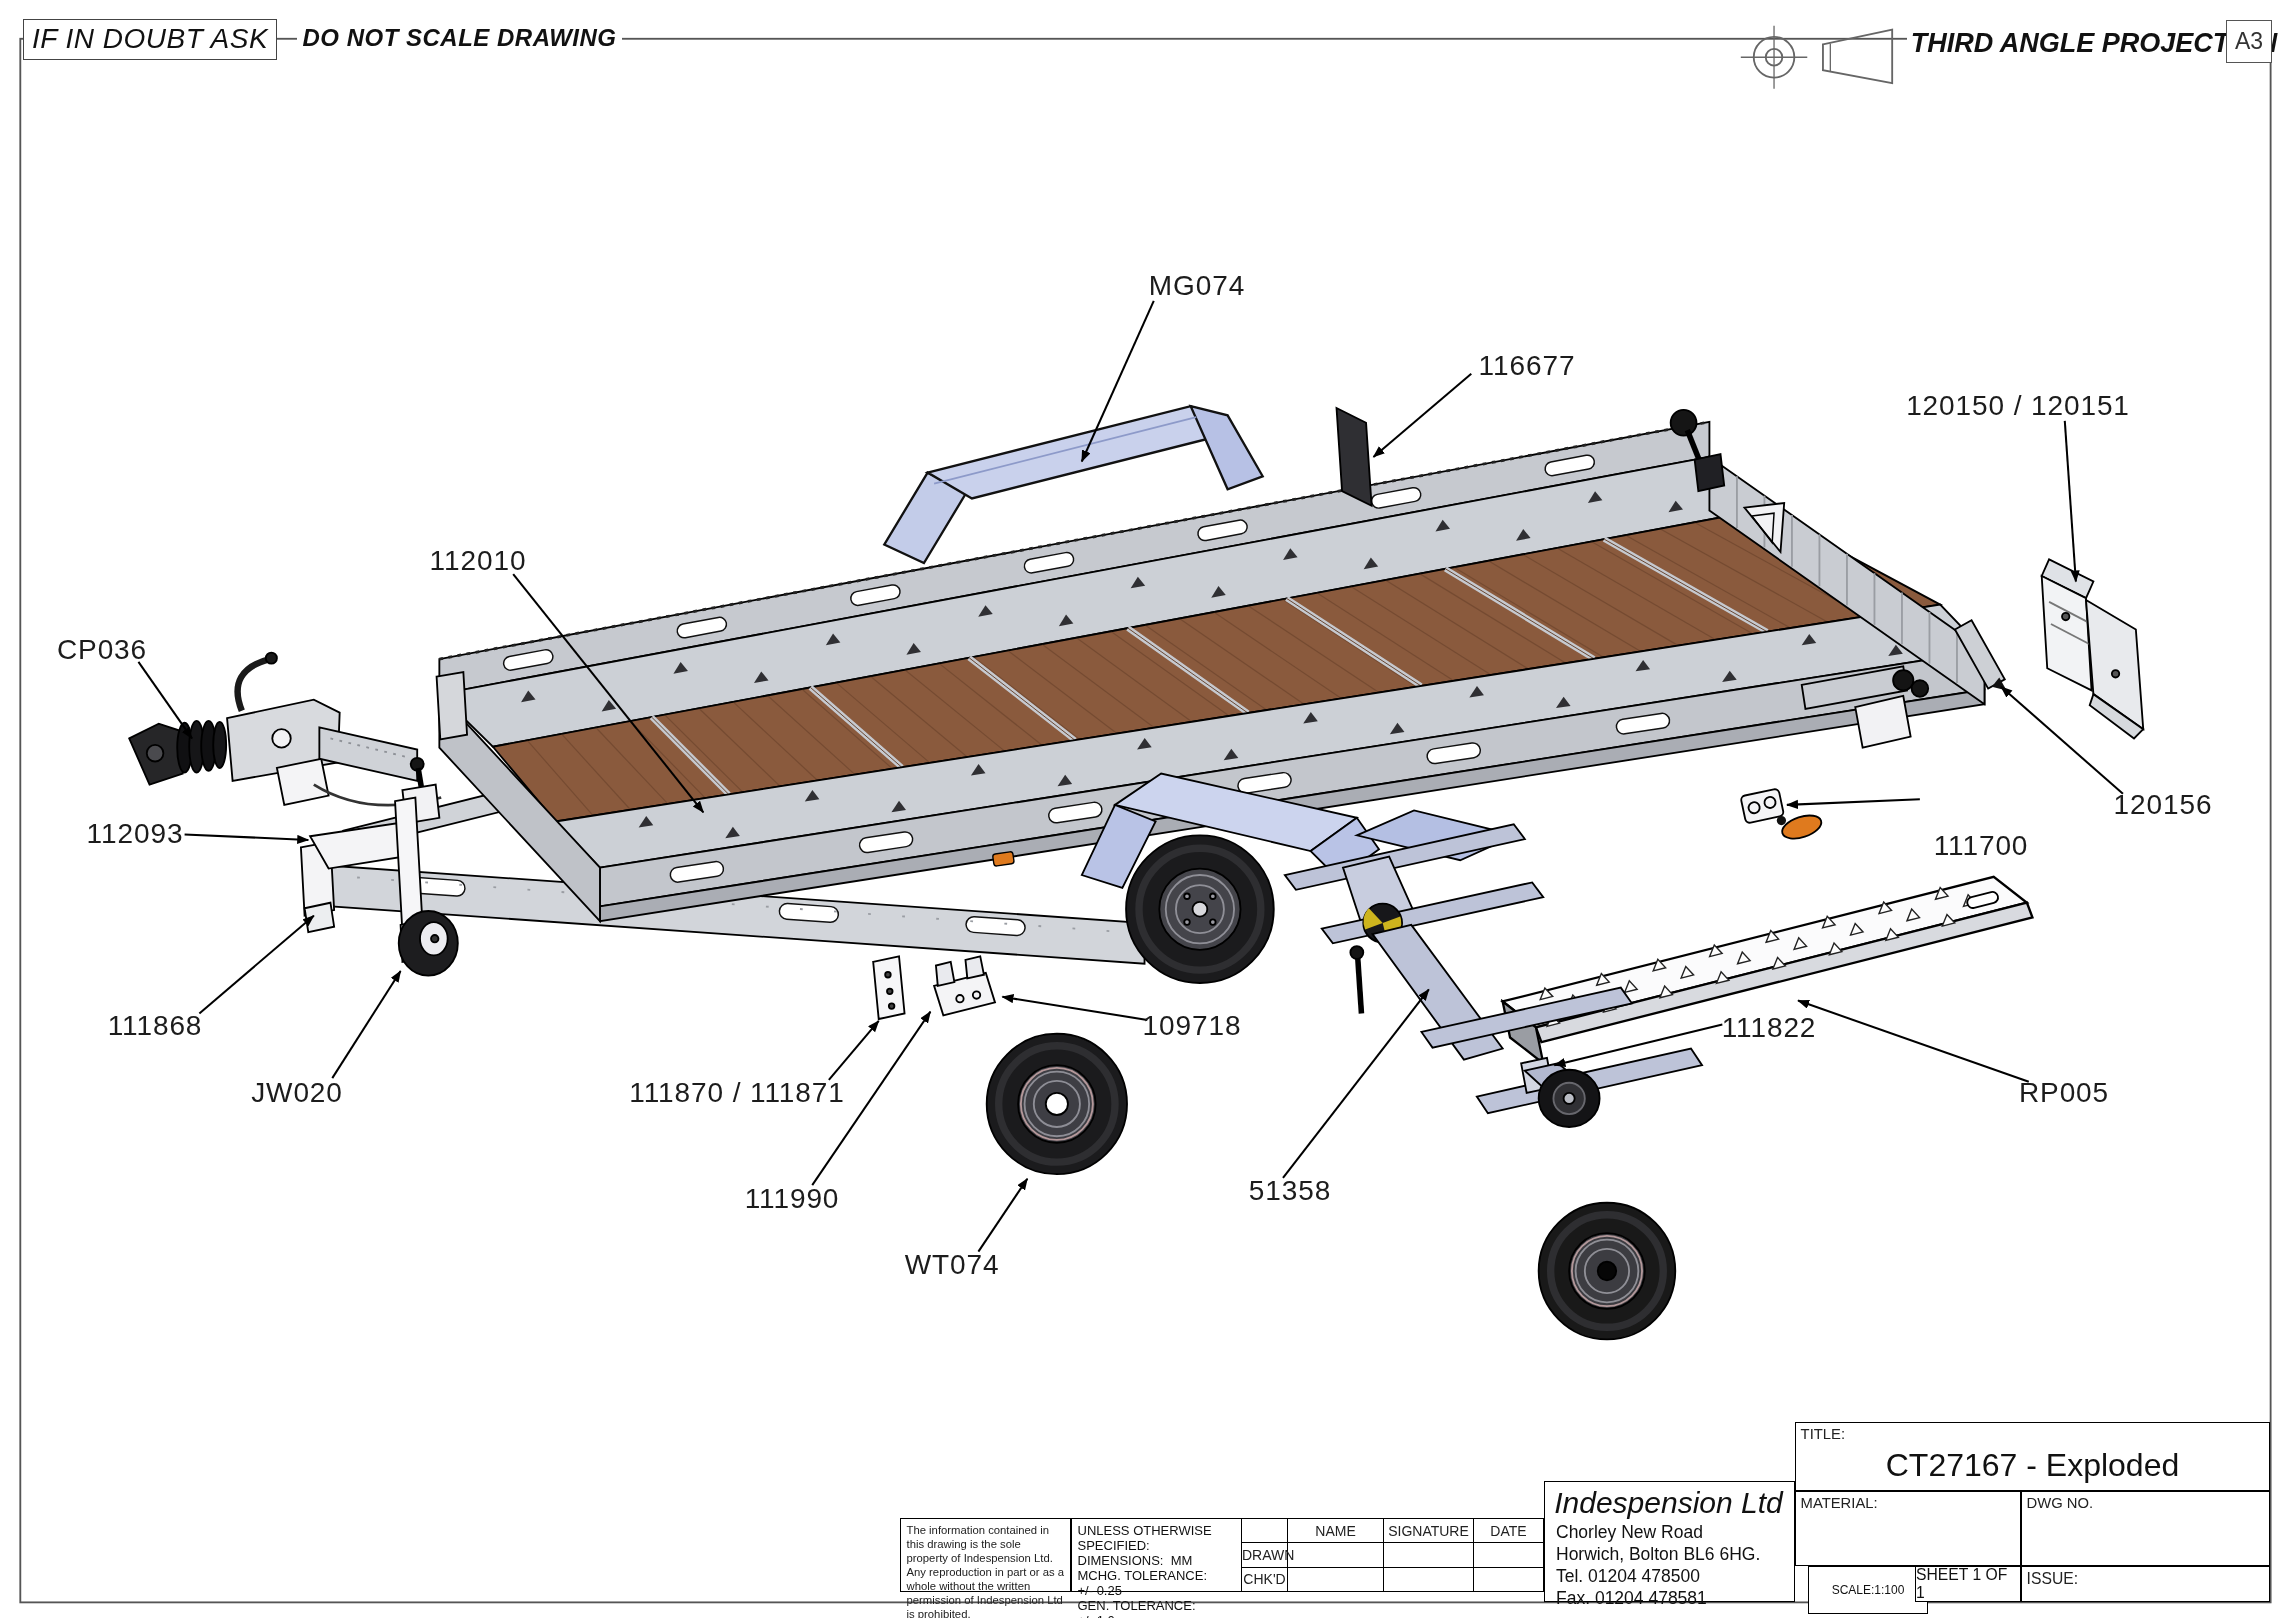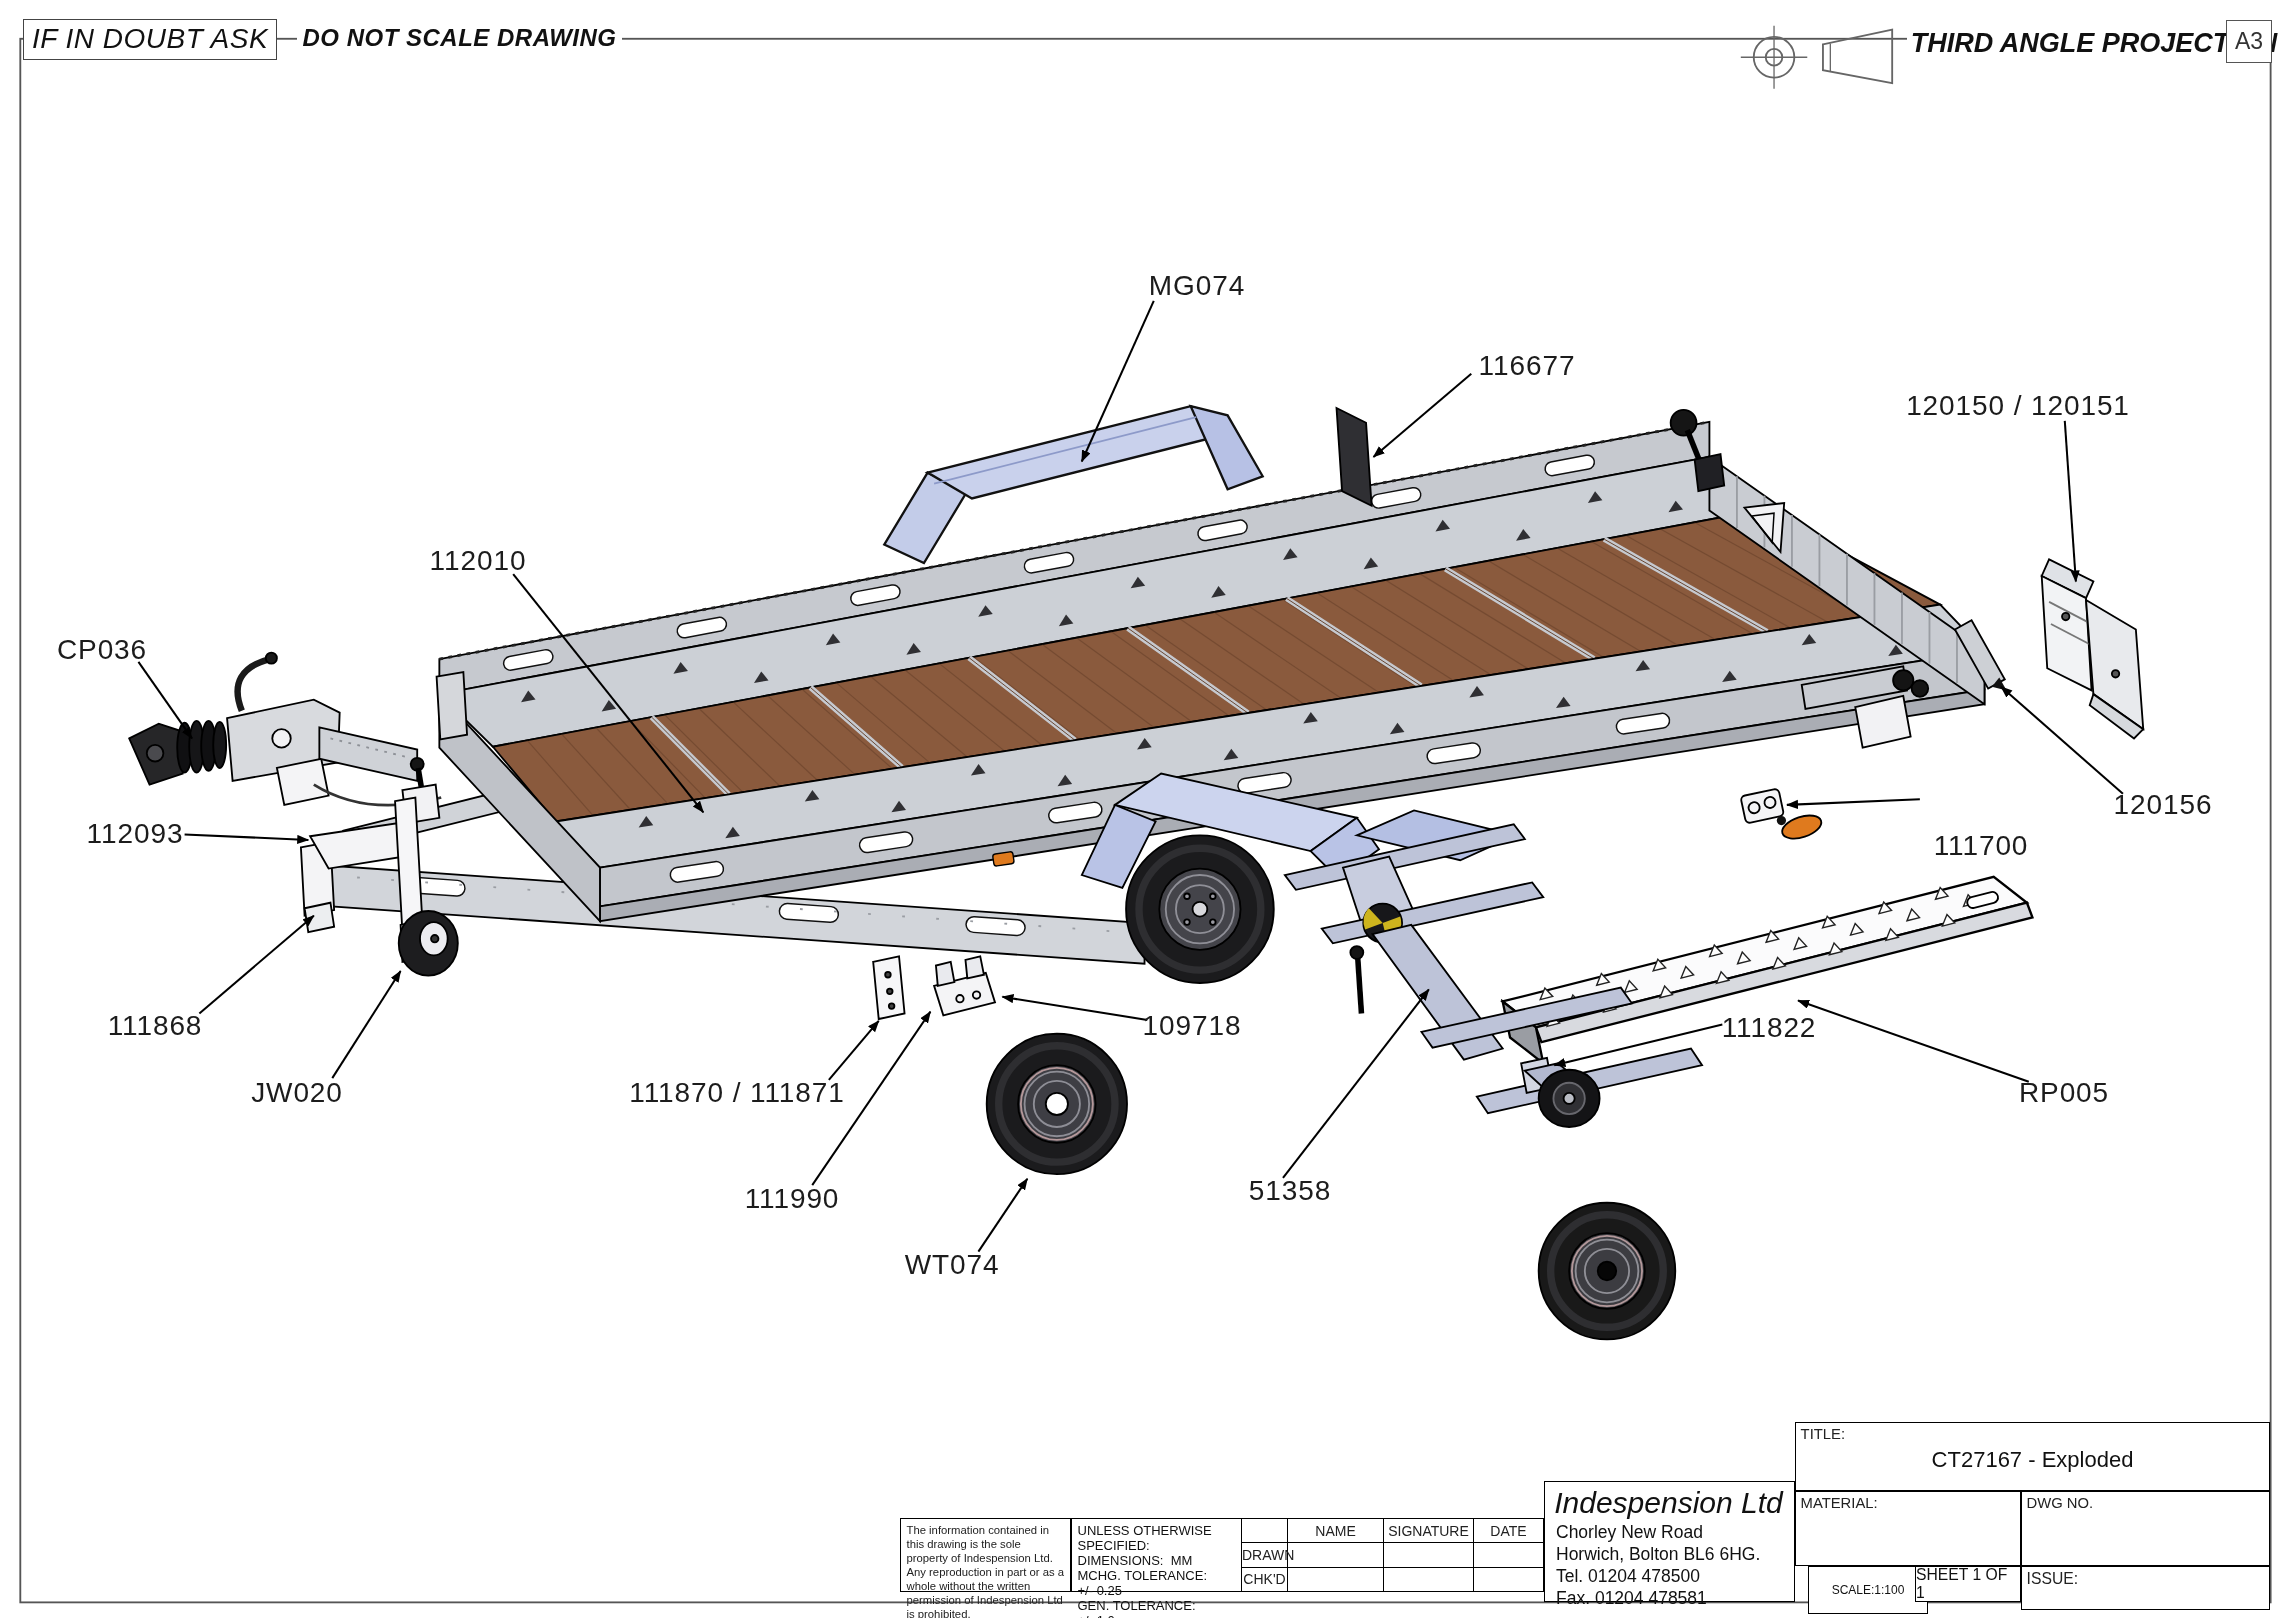--- a/index.html
+++ b/index.html
@@ -12,21 +12,21 @@
   .noscale{left:297px;top:24px;font-size:24px;font-weight:bold;font-style:italic;background:#fff;padding:0 5.5px;letter-spacing:0.5px;}
   .proj-label{left:1907px;top:28px;font-size:27px;font-weight:bold;font-style:italic;background:#fff;padding:0 3.7px;}
   .a3-box{left:2226px;top:20px;width:44px;height:41px;border:1.4px solid #555;background:#fff;
           display:flex;align-items:center;justify-content:center;font-size:23px;color:#333;}
   
   .part-label{position:absolute;transform:translate(-50%,-50%);font-size:28px;color:#1c1c1c;
               letter-spacing:0.9px;white-space:nowrap;}
   
   .tb{border:1.5px solid #000;background:#fff;box-sizing:border-box;}
   .tb-small{font-size:14.8px;color:#222;padding:2.8px 4.6px;}
-  .tb-title-text{position:absolute;left:0;right:0;top:31px;text-align:center;font-size:22px;color:#111;}
+  .tb-title-text{position:absolute;left:0;right:0;top:31px;text-align:center;font-size:32px;color:#111;}
   .company-name{font-size:30px;font-style:italic;margin:3.7px 0 1.8px 9.2px;}
   .company-addr{font-size:17.5px;line-height:22px;margin-left:11px;}
   .disc-text{font-size:11.3px;line-height:14px;padding:3.7px 5.5px;color:#222;}
   .spec{font-size:13px;line-height:15px;padding:3.7px 5.5px;color:#111;}
   .spec-row{display:flex;justify-content:space-between;flex-direction:column;}
   table.sign{border-collapse:collapse;width:100%;height:100%;table-layout:fixed;}
   table.sign td{border:1.3px solid #000;font-size:14px;text-align:center;padding:0;color:#222;}
   .cell-left{text-align:left;}
   .centered{display:flex;align-items:center;justify-content:center;}
 </style>
@@ -459,21 +459,21 @@
   <div class="abs tb" style="left:2021px;top:1491px;width:249px;height:75px">
     <div class="tb-small">DWG NO.</div>
   </div>
 
   <div class="abs tb centered" style="left:1808px;top:1566px;width:120px;height:48px;font-size:12px">
     <span>SCALE:1:100</span>
   </div>
   <div class="abs tb centered" style="left:1915px;top:1566px;width:106px;height:36px;font-size:15.7px">
     <span>SHEET 1 OF 1</span>
   </div>
-  <div class="abs tb" style="left:2021px;top:1566px;width:249px;height:44px">
+  <div class="abs tb" style="left:2021px;top:1566px;width:249px;height:36px">
     <div class="tb-small" style="font-size:15.7px">ISSUE:</div>
   </div>
 
   <div class="abs tb" style="left:1544px;top:1481px;width:251px;height:121px">
     <div class="company-name">Indespension Ltd</div>
     <div class="company-addr">Chorley New Road</div>
     <div class="company-addr">Horwich, Bolton BL6 6HG.</div>
     <div class="company-addr">Tel. 01204 478500</div>
     <div class="company-addr">Fax. 01204 478581</div>
   </div>

